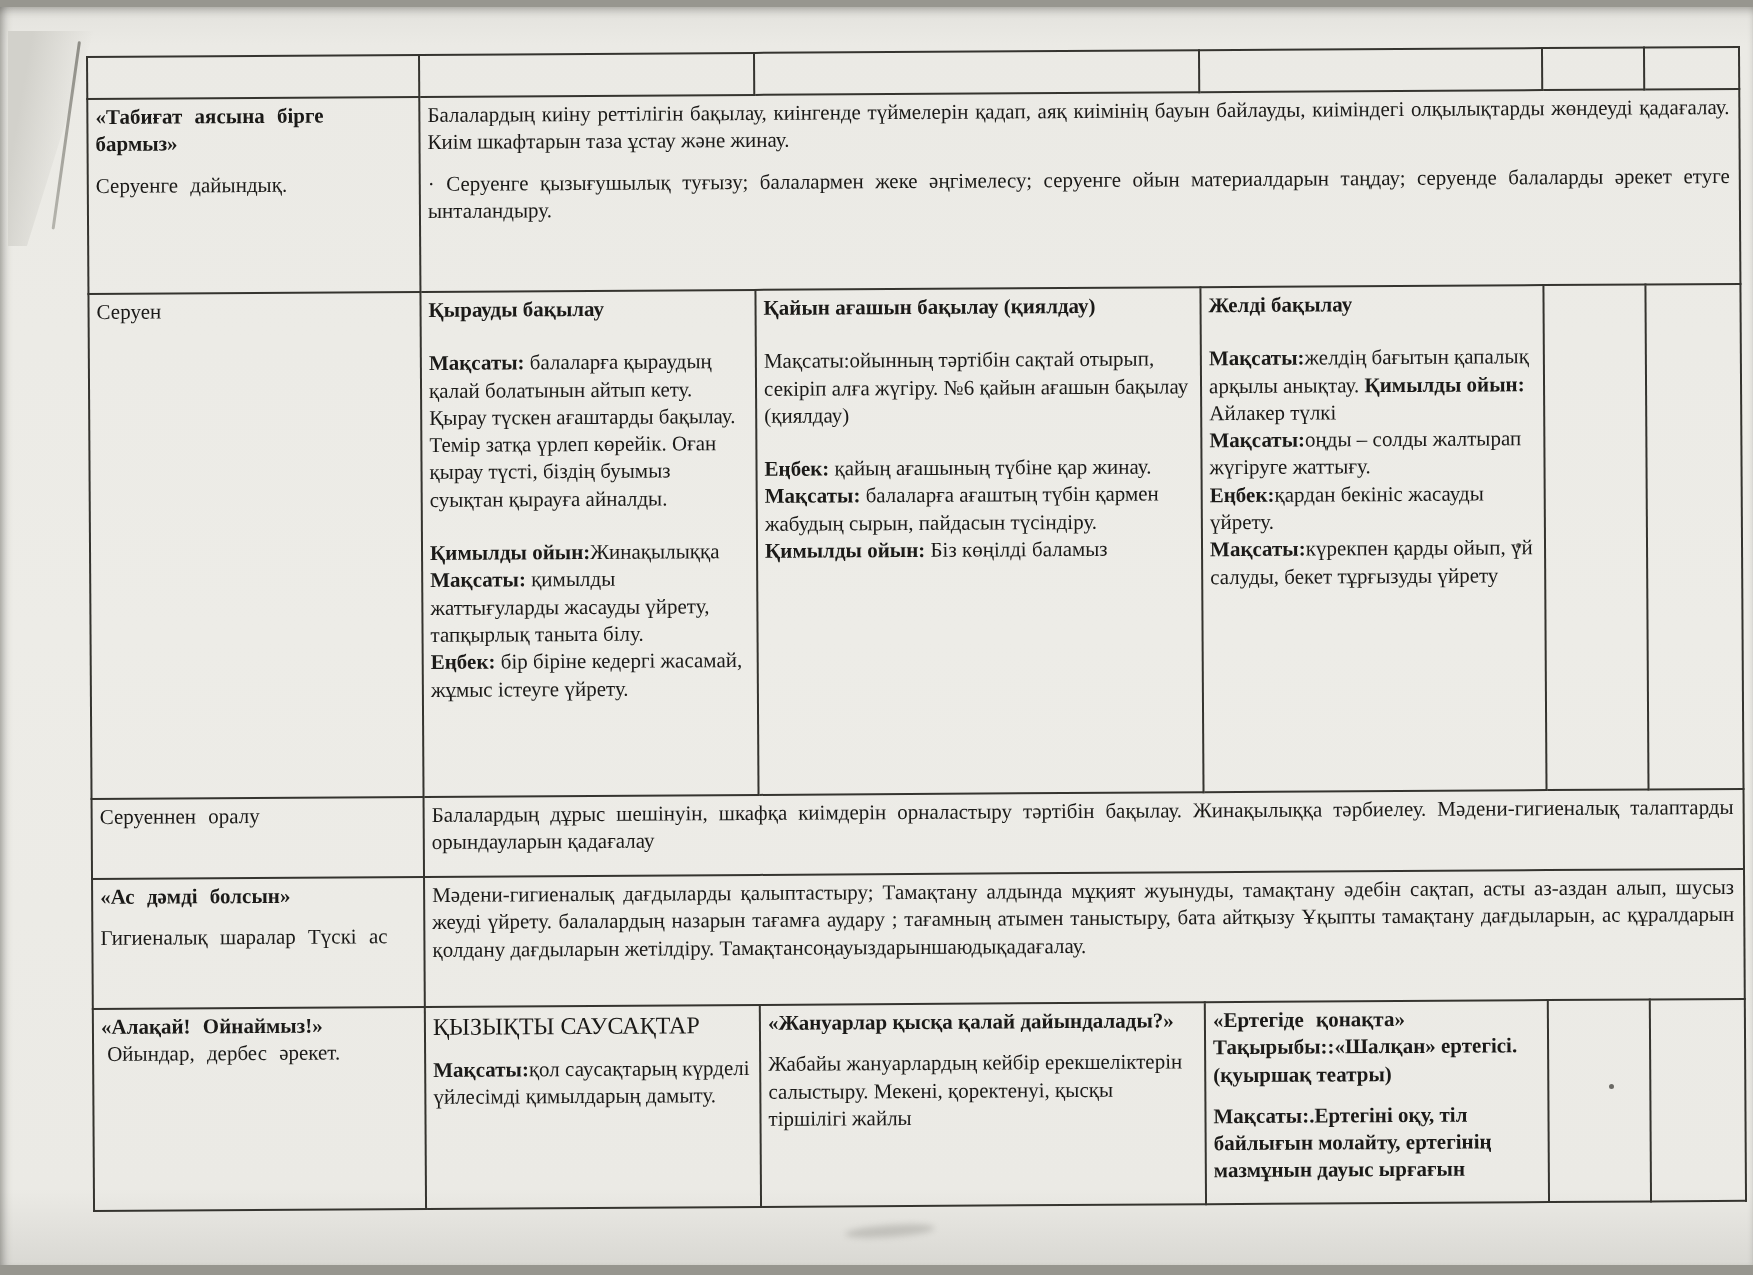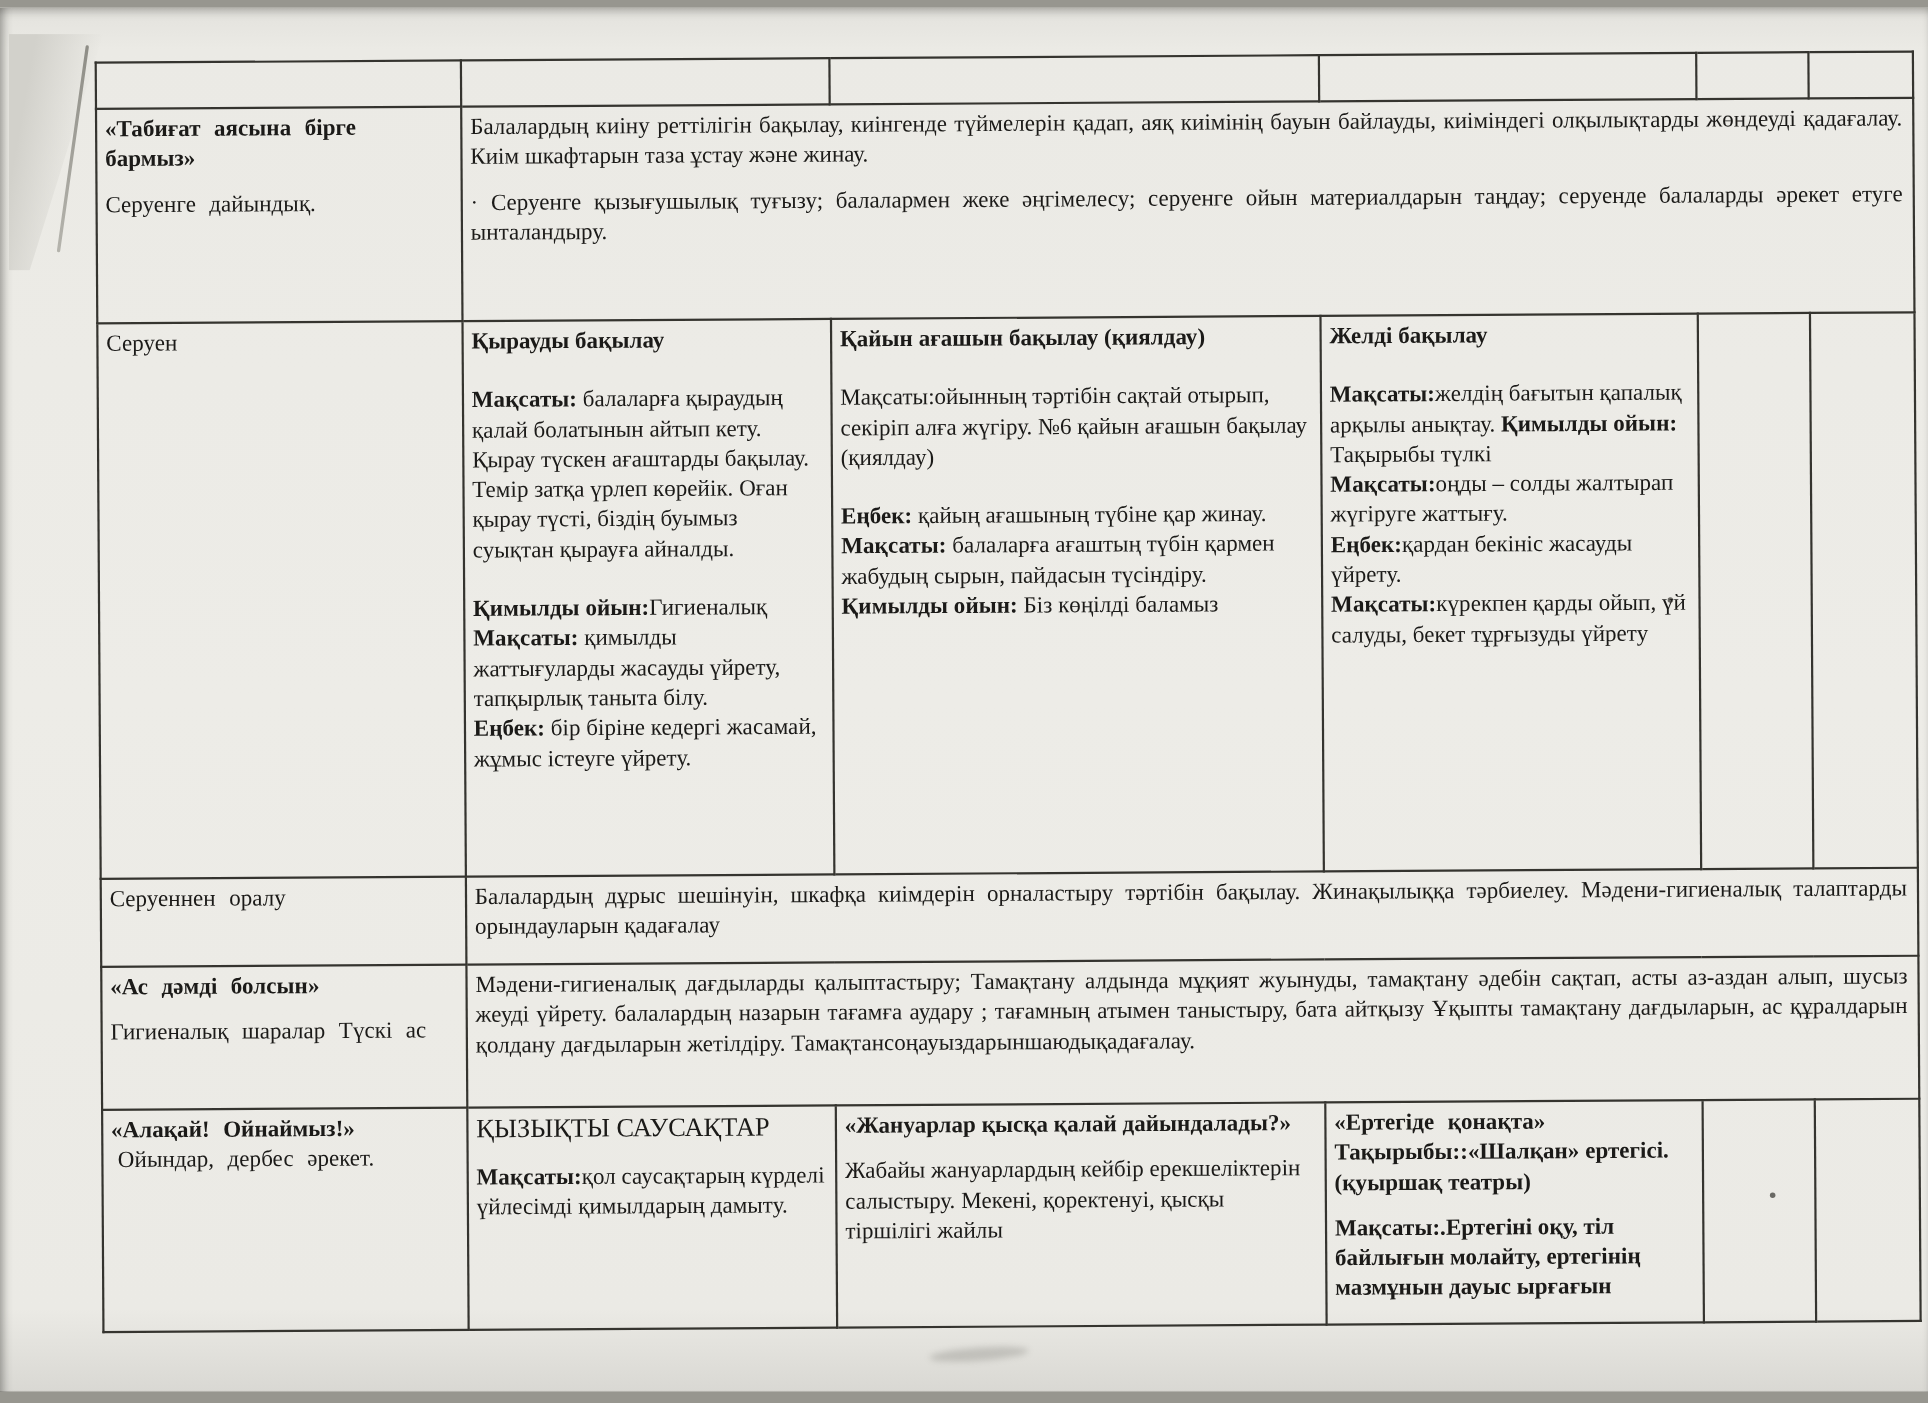--- a/index.html
+++ b/index.html
@@ -106,34 +106,34 @@
     </td>
   </tr>
 
   <tr style="height:505px">
     <td class="vmid">
       <p class="para">Серуен</p>
     </td>
     <td>
       <p class="para b gap-after">Қырауды бақылау</p>
       <p class="para gap-after"><span class="b">Мақсаты:</span><span> балаларға қыраудың қалай болатынын айтып кету. Қырау түскен ағаштарды бақылау. Темір затқа үрлеп көрейік. Оған қырау түсті, біздің буымыз суықтан қырауға айналды.</span></p>
-      <p class="para"><span class="b">Қимылды ойын:</span><span>Гигиеналық</span></p>
+      <p class="para"><span class="b">Қимылды ойын:</span><span>Жинақылыққа</span></p>
       <p class="para"><span class="b">Мақсаты:</span><span> қимылды жаттығуларды жасауды үйрету, тапқырлық таныта білу.</span></p>
       <p class="para"><span class="b">Еңбек:</span><span> бір біріне кедергі жасамай, жұмыс істеуге үйрету.</span></p>
     </td>
     <td class="vmid">
       <p class="para b gap-after">Қайын ағашын бақылау (қиялдау)</p>
       <p class="para gap-after">Мақсаты:ойынның тәртібін сақтай отырып, секіріп алға жүгіру. №6 қайын ағашын бақылау (қиялдау)</p>
       <p class="para"><span class="b">Еңбек:</span><span> қайың ағашының түбіне қар жинау.</span></p>
       <p class="para"><span class="b">Мақсаты:</span><span> балаларға ағаштың түбін қармен жабудың сырын, пайдасын түсіндіру.</span></p>
       <p class="para"><span class="b">Қимылды ойын:</span><span> Біз көңілді баламыз</span></p>
     </td>
     <td class="vmid">
       <p class="para b gap-after">Желді бақылау</p>
-      <p class="para"><span class="b">Мақсаты:</span><span>желдің бағытын қапалық арқылы анықтау. </span><span class="b">Қимылды ойын:</span><span> Тақырыбы түлкі</span></p>
+      <p class="para"><span class="b">Мақсаты:</span><span>желдің бағытын қапалық арқылы анықтау. </span><span class="b">Қимылды ойын:</span><span> Айлакер түлкі</span></p>
       <p class="para"><span class="b">Мақсаты:</span><span>оңды – солды жалтырап жүгіруге жаттығу.</span></p>
       <p class="para"><span class="b">Еңбек:</span><span>қардан бекініс жасауды үйрету.</span></p>
       <p class="para"><span class="b">Мақсаты:</span><span>күрекпен қарды ойып, үй салуды, бекет тұрғызуды үйрету</span></p>
     </td>
     <td></td>
     <td></td>
   </tr>
 
   <tr style="height:80px">
     <td class="vmid">

